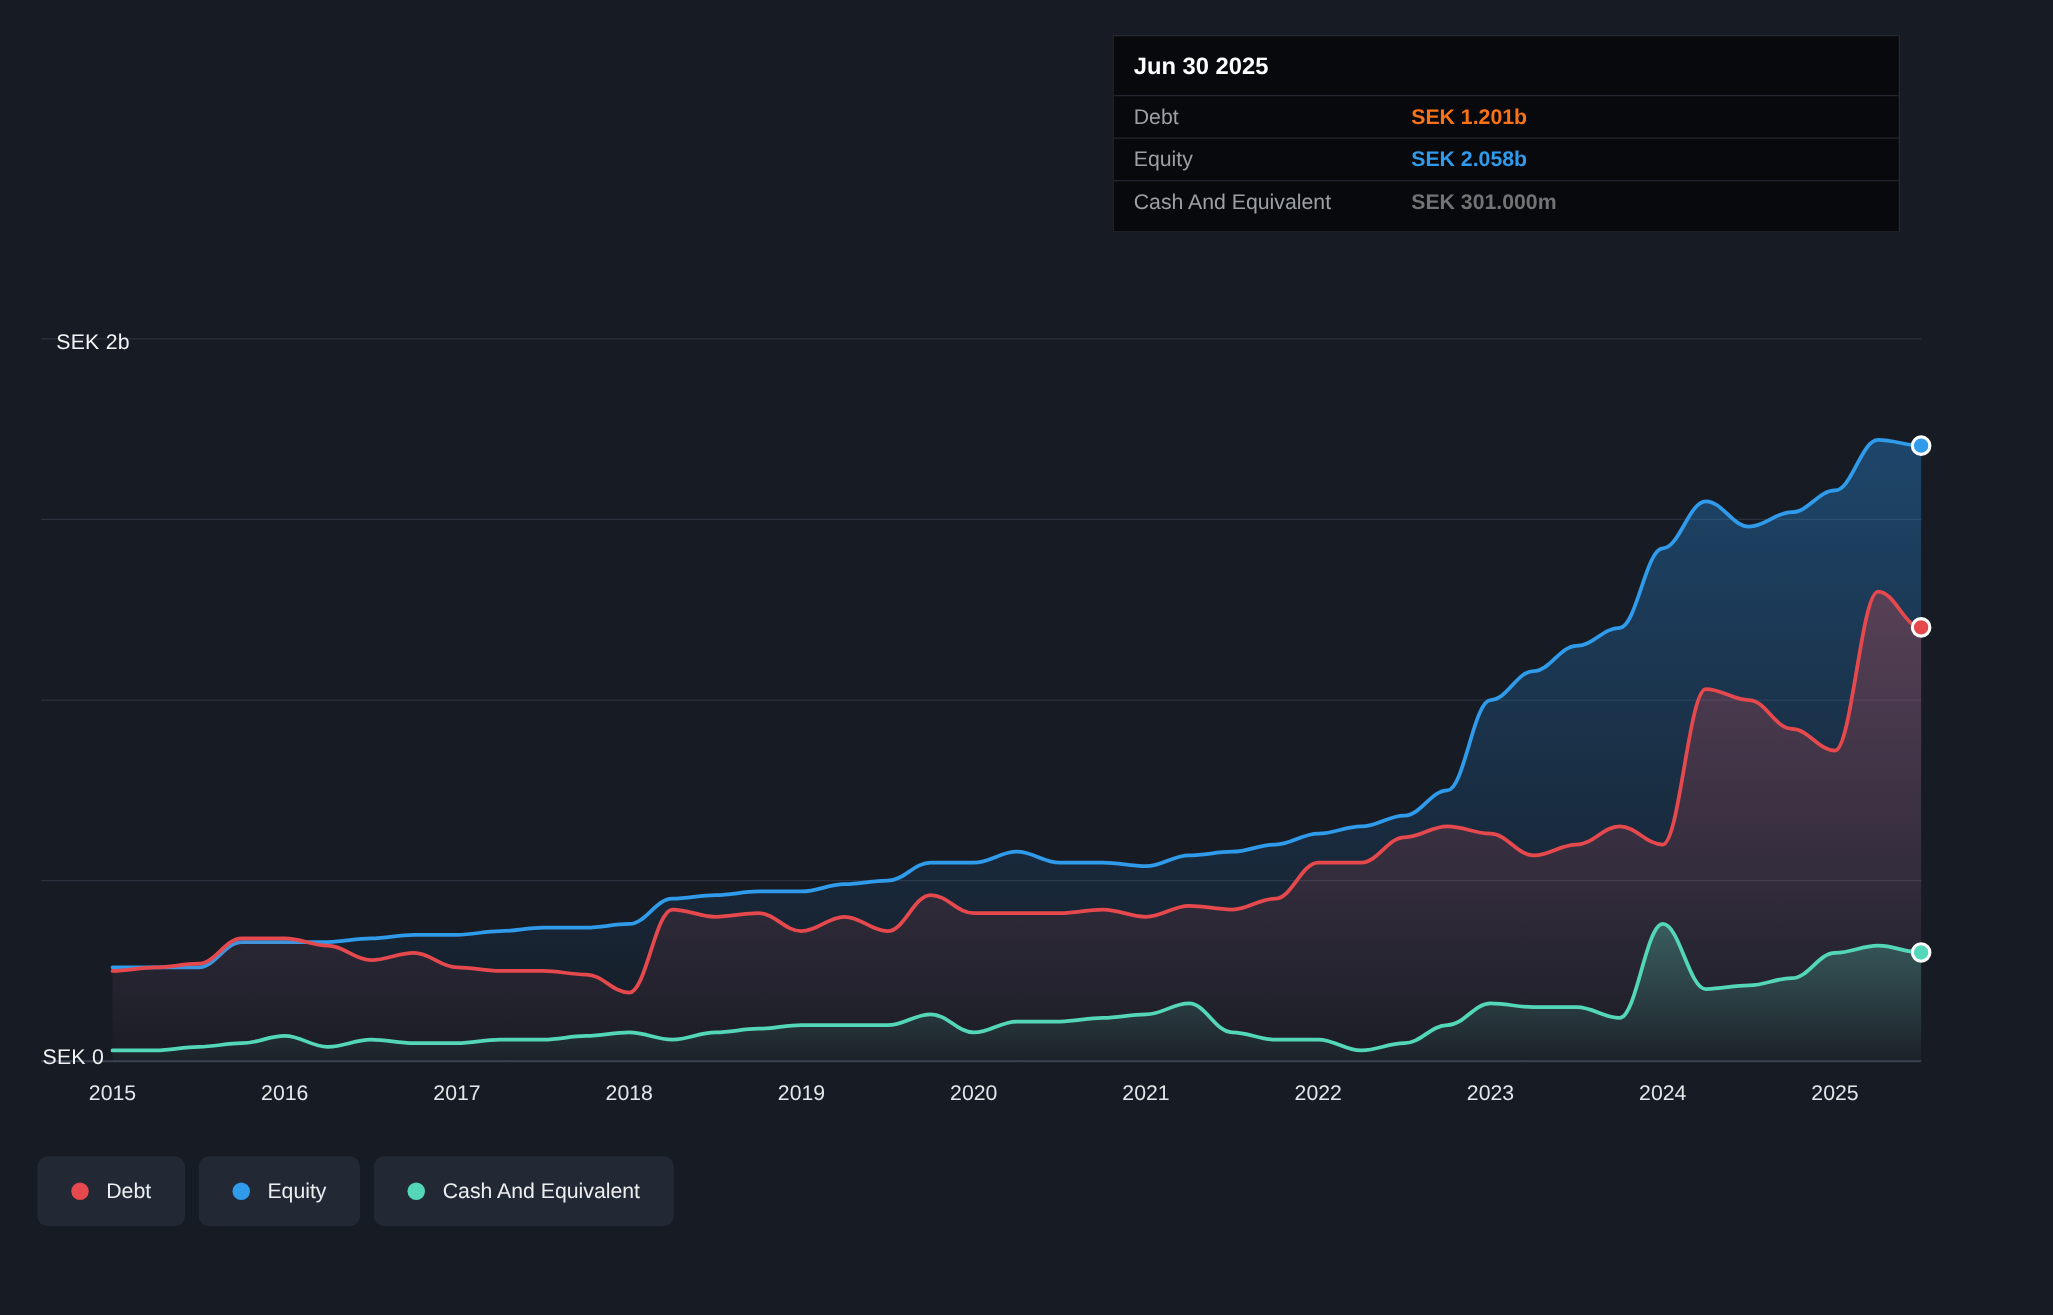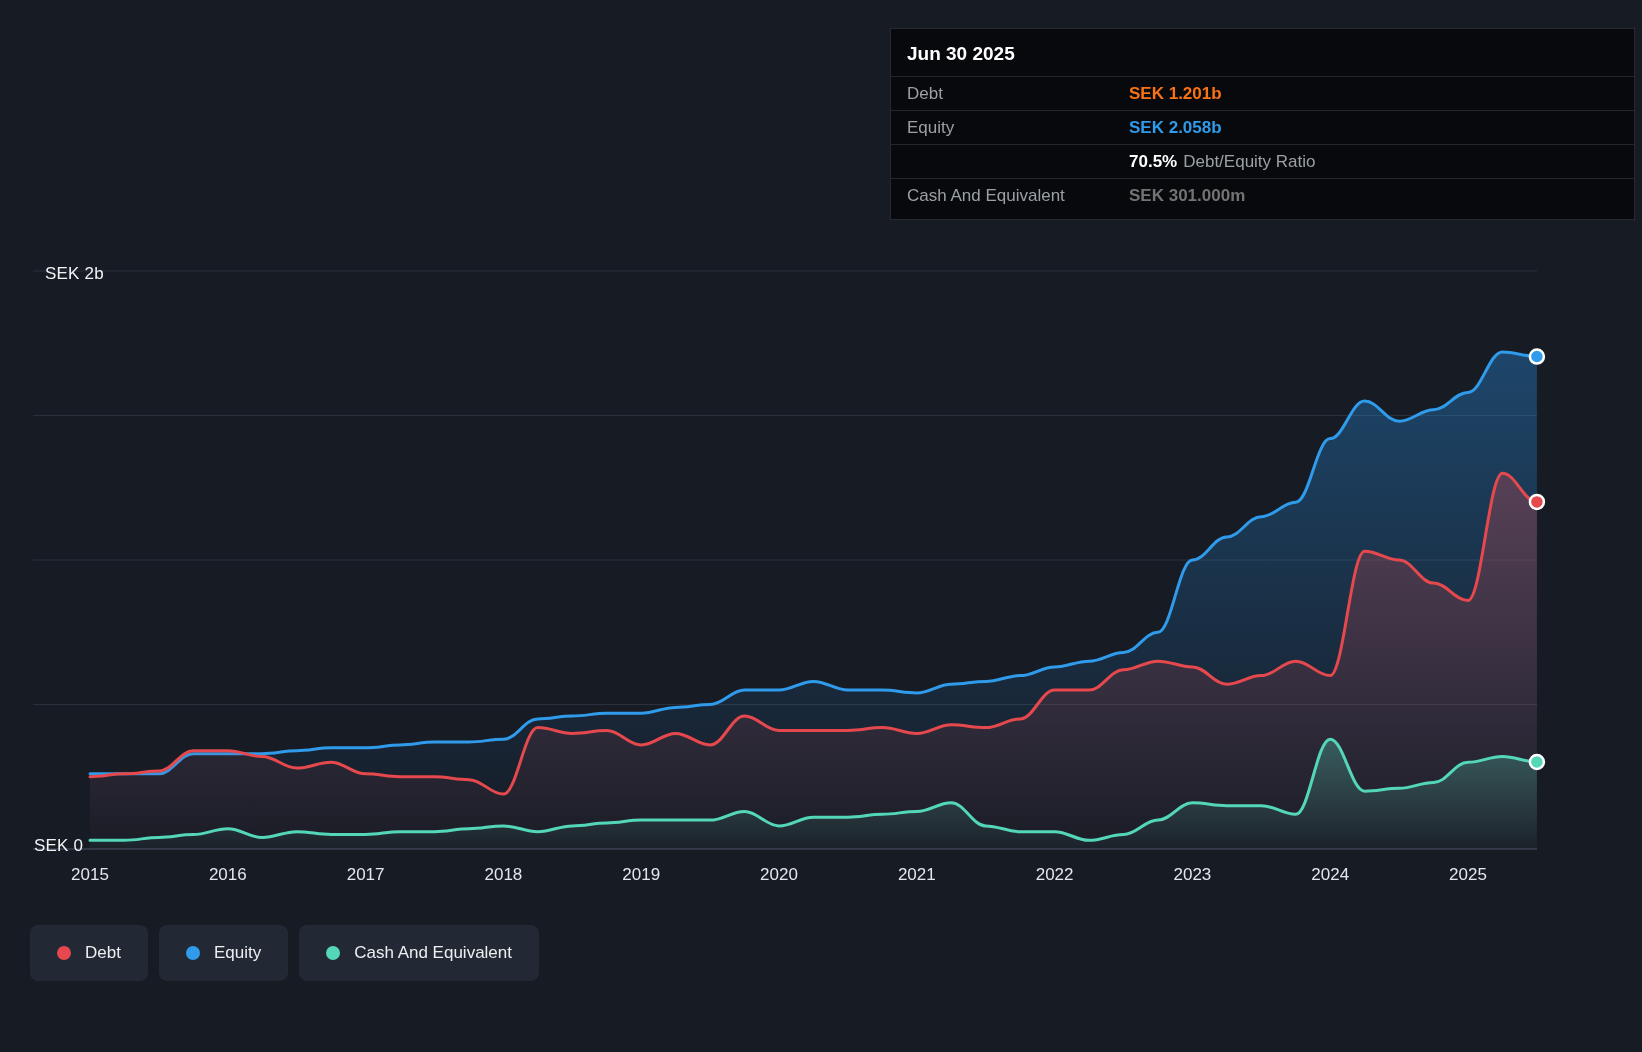--- a/index.html
+++ b/index.html
@@ -20,21 +20,21 @@
     font-size:17px;
     letter-spacing:.2px;
     margin-top:24px;
   }
   .y-top { left:45px; top:240px; }
   .y-bottom { left:34px; top:812px; }
 
   .tooltip {
     position:absolute;
     left:890px; top:28px;
-    width:745px;
+    width:630px;
     background:#08090d;
     border:1px solid #26292f;
     padding-bottom:6px;
   }
   .tt-title {
     padding:14px 16px 11px 16px;
     font-size:19px;
     font-weight:bold;
     color:#ffffff;
     border-bottom:1px solid #23262e;
@@ -138,26 +138,20 @@
     <div class="tt-row">
       <span class="tt-label">Debt</span>
       <span class="tt-value debt">SEK 1.201b</span>
     </div>
 
     <div class="tt-row">
       <span class="tt-label">Equity</span>
       <span class="tt-value equity">SEK 2.058b</span>
     </div>
 
-    <div class="tt-row">
-      <span class="tt-label"></span>
-      <span class="tt-value">
-        <span class="tt-ratio-bold">70.5%</span><span class="tt-ratio-rest">Debt/Equity Ratio</span>
-      </span>
-    </div>
 
     <div class="tt-row no-border">
       <span class="tt-label">Cash And Equivalent</span>
       <span class="tt-value cash">SEK 301.000m</span>
     </div>
   </div>
 
   <div class="legend">
     <div class="legend-pill">
       <span class="legend-dot" style="background: rgb(229, 73, 77);"></span>

